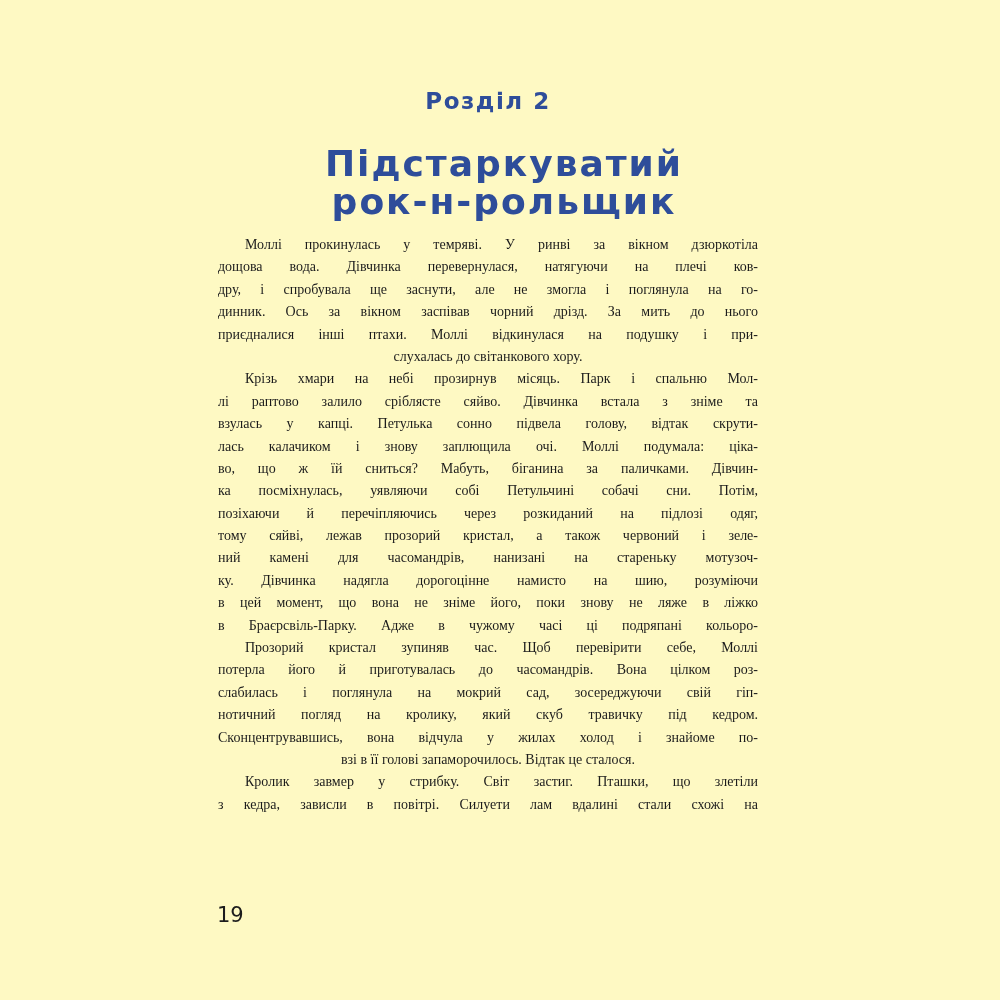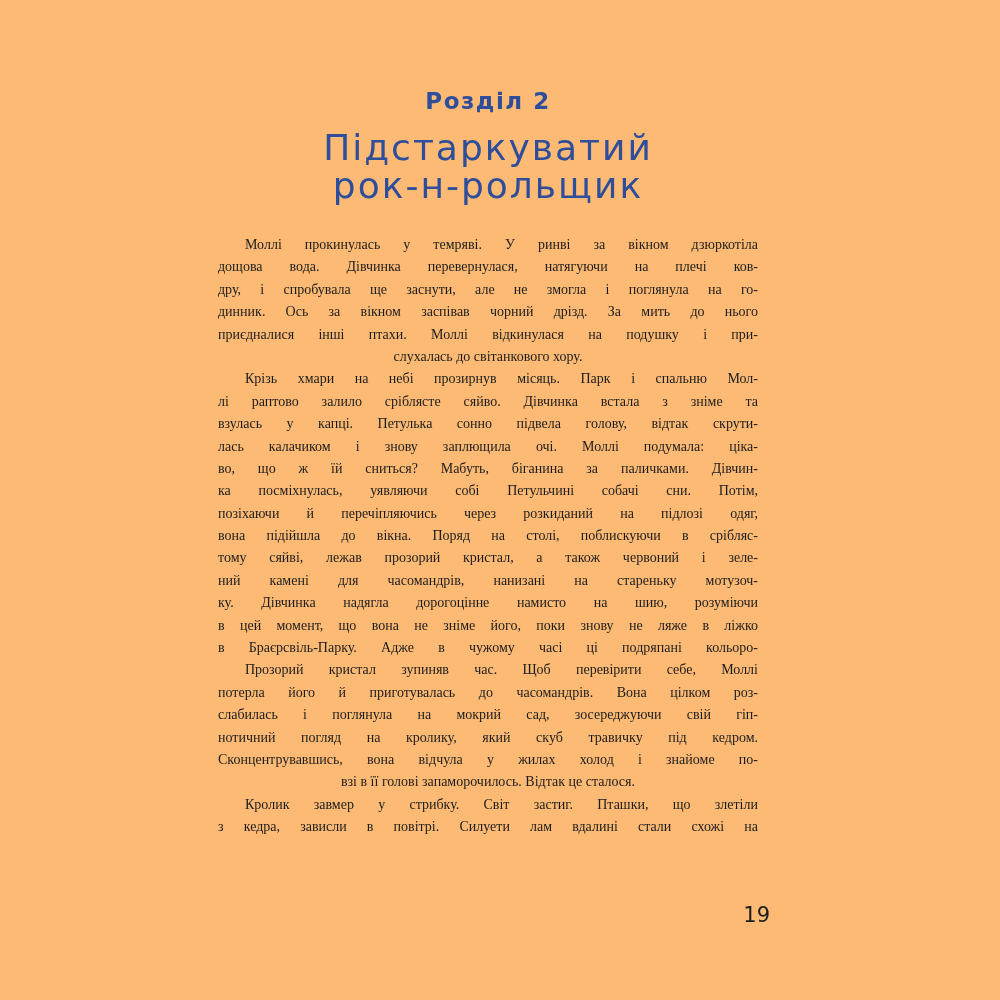--- a/index.html
+++ b/index.html
@@ -1,44 +1,44 @@
 <!DOCTYPE html>
 <html style="--accent: #2e4d9a;"><head>
 <meta charset="utf-8">
 <style>
   html, body { margin: 0; padding: 0; background: #ffffff; }
   .page {
     position: relative;
     width: 1000px;
     height: 1000px;
-    background: #fdba74;
+    background: #fef9c3;
     font-family: "Liberation Serif", serif;
     overflow: hidden;
   }
   .chapter-label {
     position: absolute;
     top: 88px;
     left: 218px;
     width: 540px;
     text-align: center;
     font-family: "DejaVu Sans", sans-serif;
     font-weight: bold;
     font-size: 23px;
     letter-spacing: 1.5px;
     color: var(--accent, #2e4d9a);
   }
   .chapter-title {
     position: absolute;
     top: 129px;
     left: 168px;
     width: 640px;
-    margin: 0;
+    margin: 16px;
     text-align: center;
     font-family: "DejaVu Sans", sans-serif;
-    font-weight: normal;
+    font-weight: bold;
     font-size: 36px;
     line-height: 38px;
     letter-spacing: 2px;
     color: var(--accent, #2e4d9a);
   }
   .chapter-title .title-line { display: block; }
   .body-text {
     position: absolute;
     top: 234px;
     left: 218px;
@@ -55,23 +55,23 @@
     text-align: center;
   }
   .line.just {
     text-align: justify;
     text-align-last: justify;
   }
   .line.indent { text-indent: 27px; }
   .page-number {
     position: absolute;
     top: 903px;
-    left: 230px;
+    left: 217px;
     width: 540px;
-    text-align: right;
+    text-align: left;
     font-family: "DejaVu Sans", sans-serif;
     font-size: 21px;
     color: #1c1c1c;
   }
 </style>
 </head>
 <body>
 
 <div class="page">
   <div class="chapter-label">Розділ 2</div>
@@ -91,21 +91,20 @@
         <span class="line">слухалась до світанкового хору.</span>
       </p>
       <p class="para">
         <span class="line just indent">Крізь хмари на небі прозирнув місяць. Парк і спальню Мол-</span>
         <span class="line just">лі раптово залило сріблясте сяйво. Дівчинка встала з зніме та</span>
         <span class="line just">взулась у капці. Петулька сонно підвела голову, відтак скрути-</span>
         <span class="line just">лась калачиком і знову заплющила очі. Моллі подумала: ціка-</span>
         <span class="line just">во, що ж їй сниться? Мабуть, біганина за паличками. Дівчин-</span>
         <span class="line just">ка посміхнулась, уявляючи собі Петульчині собачі сни. Потім,</span>
         <span class="line just">позіхаючи й перечіпляючись через розкиданий на підлозі одяг,</span>
-        <span class="line just">вона підійшла до вікна. Поряд на столі, поблискуючи в срібляс-</span>
         <span class="line just">тому сяйві, лежав прозорий кристал, а також червоний і зеле-</span>
         <span class="line just">ний камені для часомандрів, нанизані на стареньку мотузоч-</span>
         <span class="line just">ку. Дівчинка надягла дорогоцінне намисто на шию, розуміючи</span>
         <span class="line just">в цей момент, що вона не зніме його, поки знову не ляже в ліжко</span>
         <span class="line just">в Браєрсвіль-Парку. Адже в чужому часі ці подряпані кольоро-</span>
       </p>
       <p class="para">
         <span class="line just indent">Прозорий кристал зупиняв час. Щоб перевірити себе, Моллі</span>
         <span class="line just">потерла його й приготувалась до часомандрів. Вона цілком роз-</span>
         <span class="line just">слабилась і поглянула на мокрий сад, зосереджуючи свій гіп-</span>

